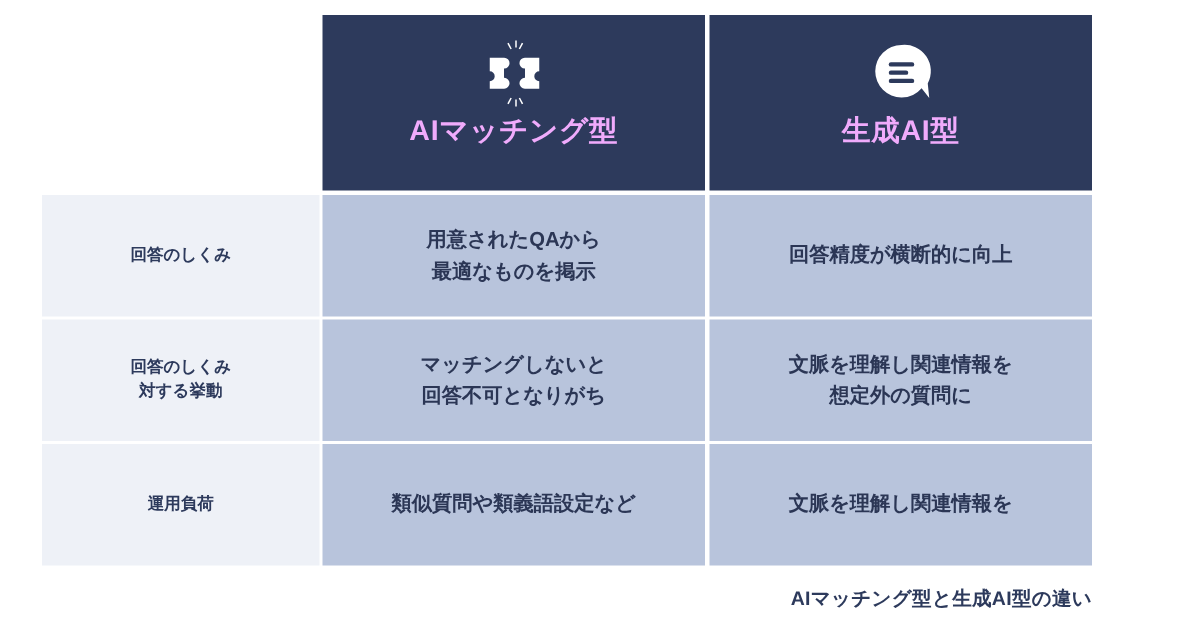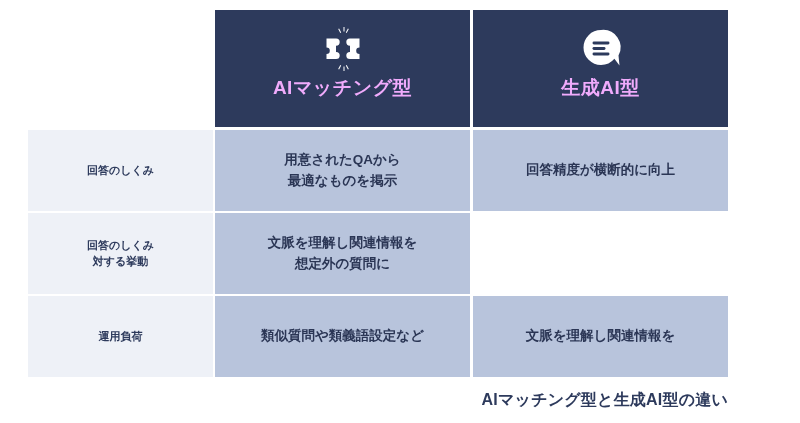--- a/index.html
+++ b/index.html
@@ -102,21 +102,21 @@
   .data-cell.first { margin-right: 3px; }
 
   .cell-line { display: block; }
 
   
   .figure-caption {
     position: absolute;
     right: 72px;
     top: 390px;
     color: #2d3a5c;
-    font-size: 16px;
+    font-size: 13px;
     font-weight: bold;
     letter-spacing: 0.2px;
     white-space: nowrap;
   }
 </style>
 </head>
 <body>
 
 <div id="comparison-figure">
 
@@ -183,20 +183,26 @@
       </div>
     </div>
 
     <div class="body-row">
       <div class="row-label">
         <span>
           <span class="cell-line">回答のしくみ</span>
           <span class="cell-line">対する挙動</span>
         </span>
       </div>
+      <div class="data-cell first">
+        <span>
+          <span class="cell-line">マッチングしないと</span>
+          <span class="cell-line">回答不可となりがち</span>
+        </span>
+      </div>
       <div class="data-cell">
         <span>
           <span class="cell-line">文脈を理解し関連情報を</span>
           <span class="cell-line">想定外の質問に</span>
         </span>
       </div>
     </div>
 
     <div class="body-row">
       <div class="row-label">

